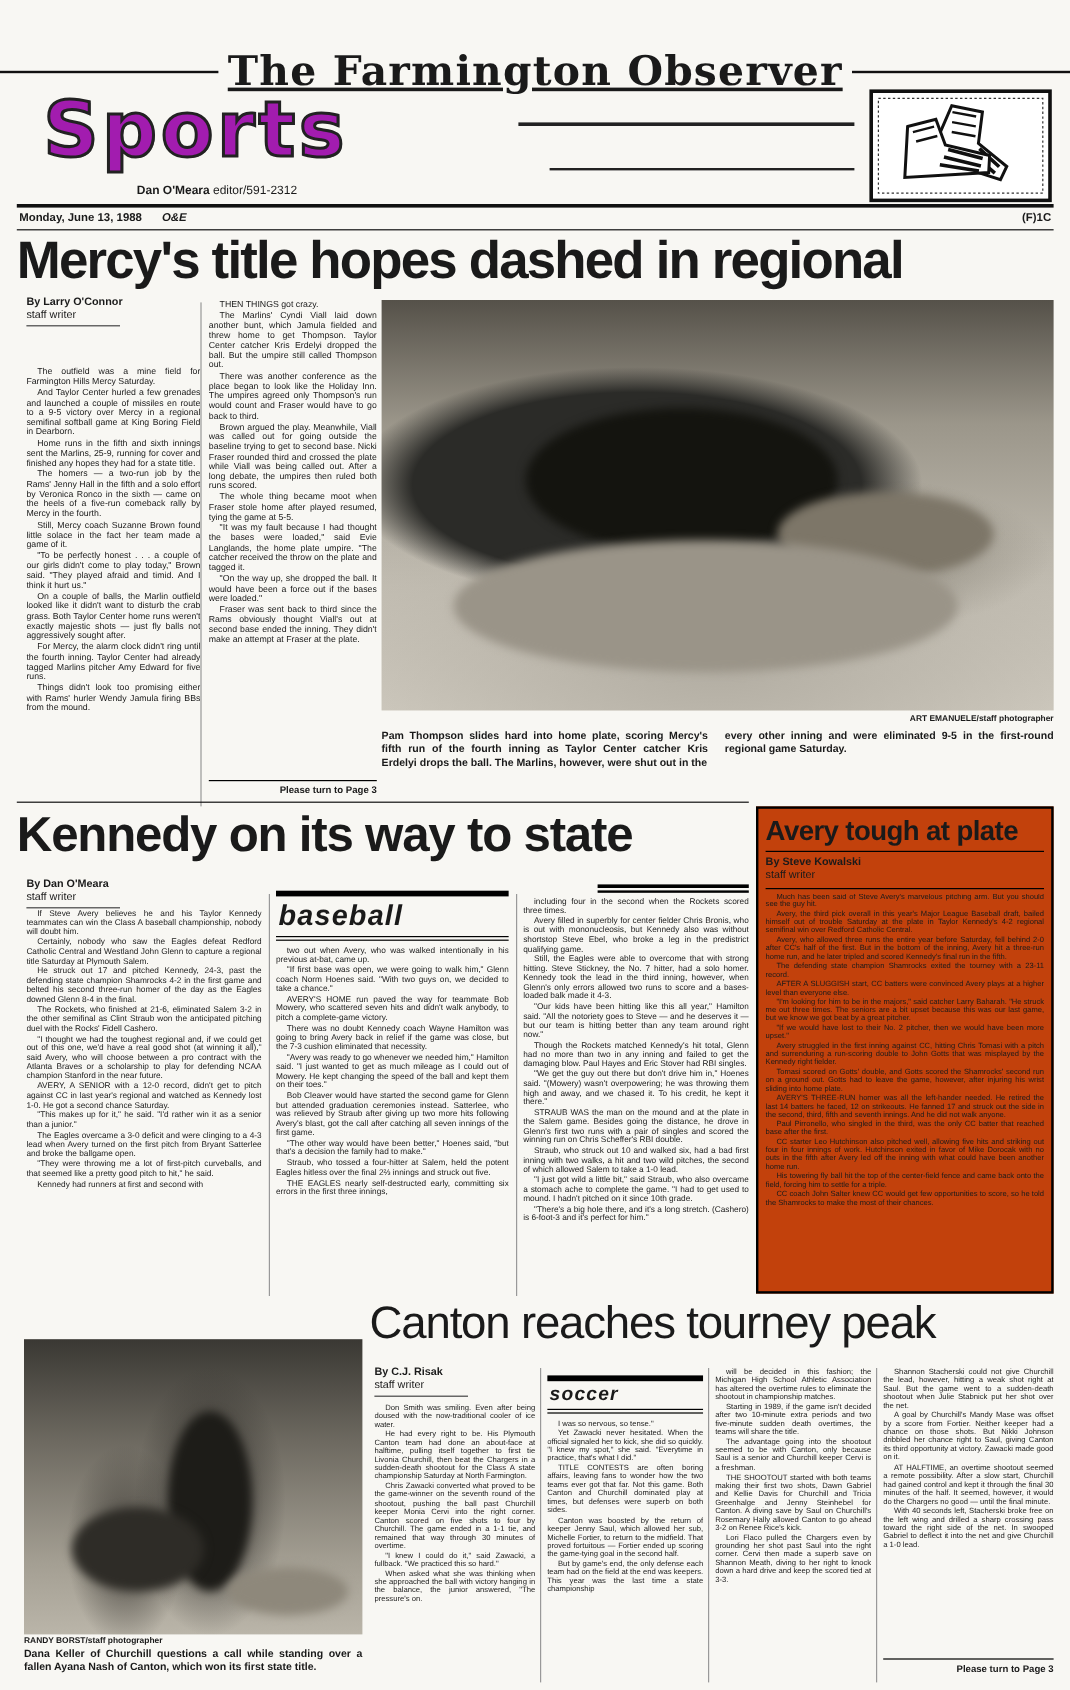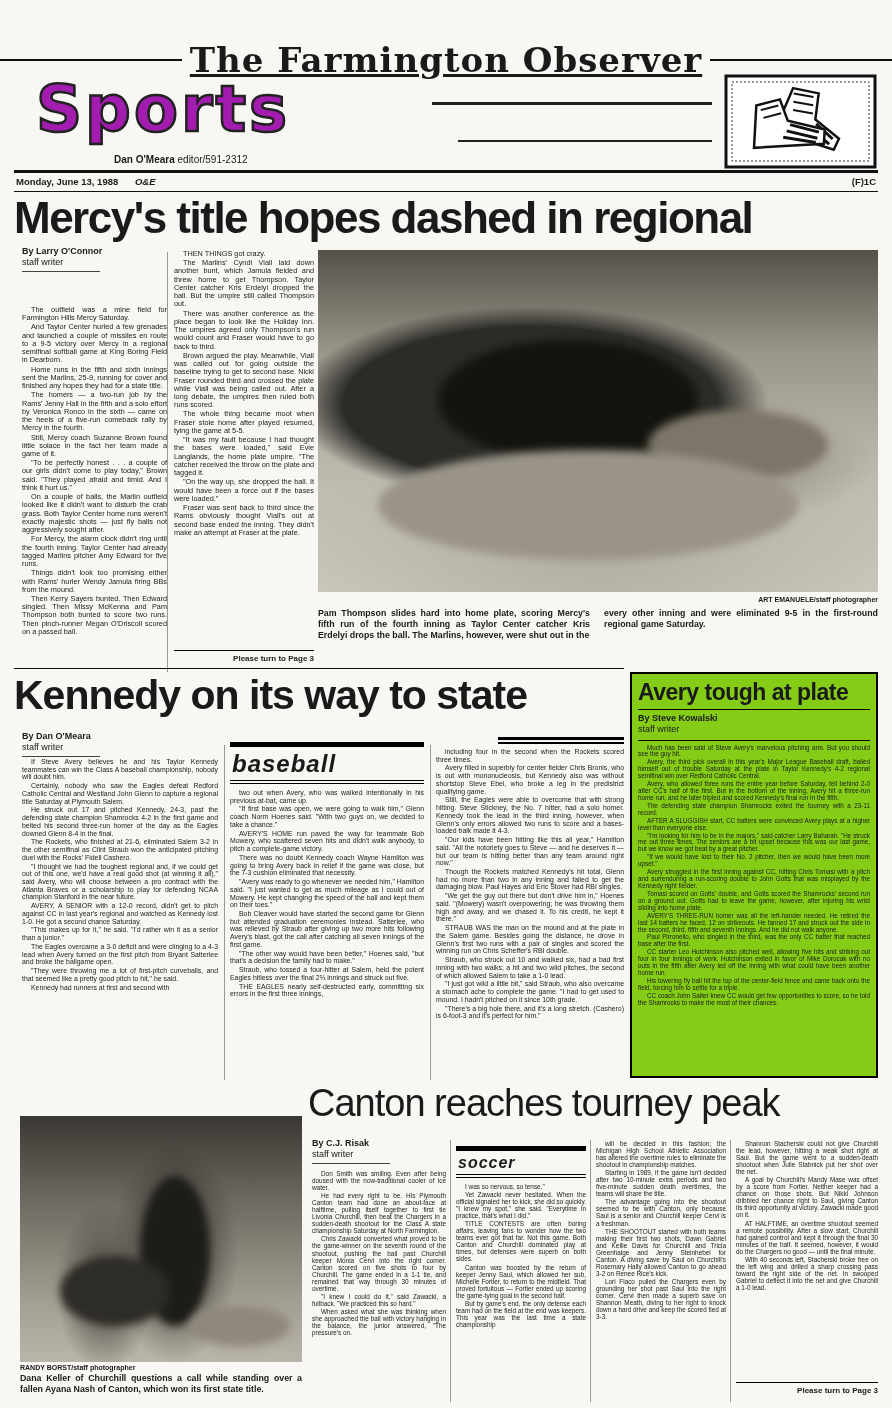--- a/index.html
+++ b/index.html
@@ -102,21 +102,21 @@
   .credit { font-size:7px; font-weight:bold; text-align:right; }
   .credit.left { text-align:left; }
   .caption { font-size:8.8px; font-weight:bold; line-height:1.25; text-align:justify; }
 
   .section-rule { top:668px; left:14px; width:610px; height:1px; background:#111; }
   .double-rule { left:498px; top:737px; width:126px; height:7px; border-top:3px solid #000; border-bottom:2px solid #000; }
 
   
   .avery-box {
     left:630px; top:672px; width:248px; height:406px;
-    border:2px solid #000; background:#84cc16;
+    border:2px solid #000; background:#c2410c;
     padding:5px 6px; overflow:hidden;
   }
   .avery-box .hl { font-size:23px; font-weight:bold; letter-spacing:-0.5px; border-bottom:1px solid #000; padding-bottom:3px; margin-bottom:3px; white-space:nowrap; }
   .avery-box .byline { border-bottom:1px solid #000; padding-bottom:2px; margin-bottom:4px; }
   .avery-box .byline .role { border-bottom:none; }
 </style>
 </head>
 <body>
 
 <div class="abs masthead">
@@ -168,21 +168,20 @@
 <div class="abs body-text sz-a" style="left:22px; top:278px; width:145px; height:395px;margin-top:28px;">
     <p>The outfield was a mine field for Farmington Hills Mercy Saturday.</p>
     <p>And Taylor Center hurled a few grenades and launched a couple of missiles en route to a 9-5 victory over Mercy in a regional semifinal softball game at King Boring Field in Dearborn.</p>
     <p>Home runs in the fifth and sixth innings sent the Marlins, 25-9, running for cover and finished any hopes they had for a state title.</p>
     <p>The homers — a two-run job by the Rams' Jenny Hall in the fifth and a solo effort by Veronica Ronco in the sixth — came on the heels of a five-run comeback rally by Mercy in the fourth.</p>
     <p>Still, Mercy coach Suzanne Brown found little solace in the fact her team made a game of it.</p>
     <p>"To be perfectly honest . . . a couple of our girls didn't come to play today," Brown said. "They played afraid and timid. And I think it hurt us."</p>
     <p>On a couple of balls, the Marlin outfield looked like it didn't want to disturb the crab grass. Both Taylor Center home runs weren't exactly majestic shots — just fly balls not aggressively sought after.</p>
     <p>For Mercy, the alarm clock didn't ring until the fourth inning. Taylor Center had already tagged Marlins pitcher Amy Edward for five runs.</p>
     <p>Things didn't look too promising either with Rams' hurler Wendy Jamula firing BBs from the mound.</p>
-    <p>Then Kerry Sayers bunted. Then Edward singled. Then Missy McKenna and Pam Thompson both bunted to score two runs. Then pinch-runner Megan O'Driscoll scored on a passed ball.</p>
   </div>
 
 <div class="abs vrule" style="left:167px; top:252px; height:420px;"></div>
 
 <div class="abs" style="left:174px; top:250px; width:140px; height:398px; overflow:hidden;">
   <div class="body-text sz-a">
       <p>THEN THINGS got crazy.</p>
       <p>The Marlins' Cyndi Viall laid down another bunt, which Jamula fielded and threw home to get Thompson. Taylor Center catcher Kris Erdelyi dropped the ball. But the umpire still called Thompson out.</p>
       <p>There was another conference as the place began to look like the Holiday Inn. The umpires agreed only Thompson's run would count and Fraser would have to go back to third.</p>
       <p>Brown argued the play. Meanwhile, Viall was called out for going outside the baseline trying to get to second base. Nicki Fraser rounded third and crossed the plate while Viall was being called out. After a long debate, the umpires then ruled both runs scored.</p>

